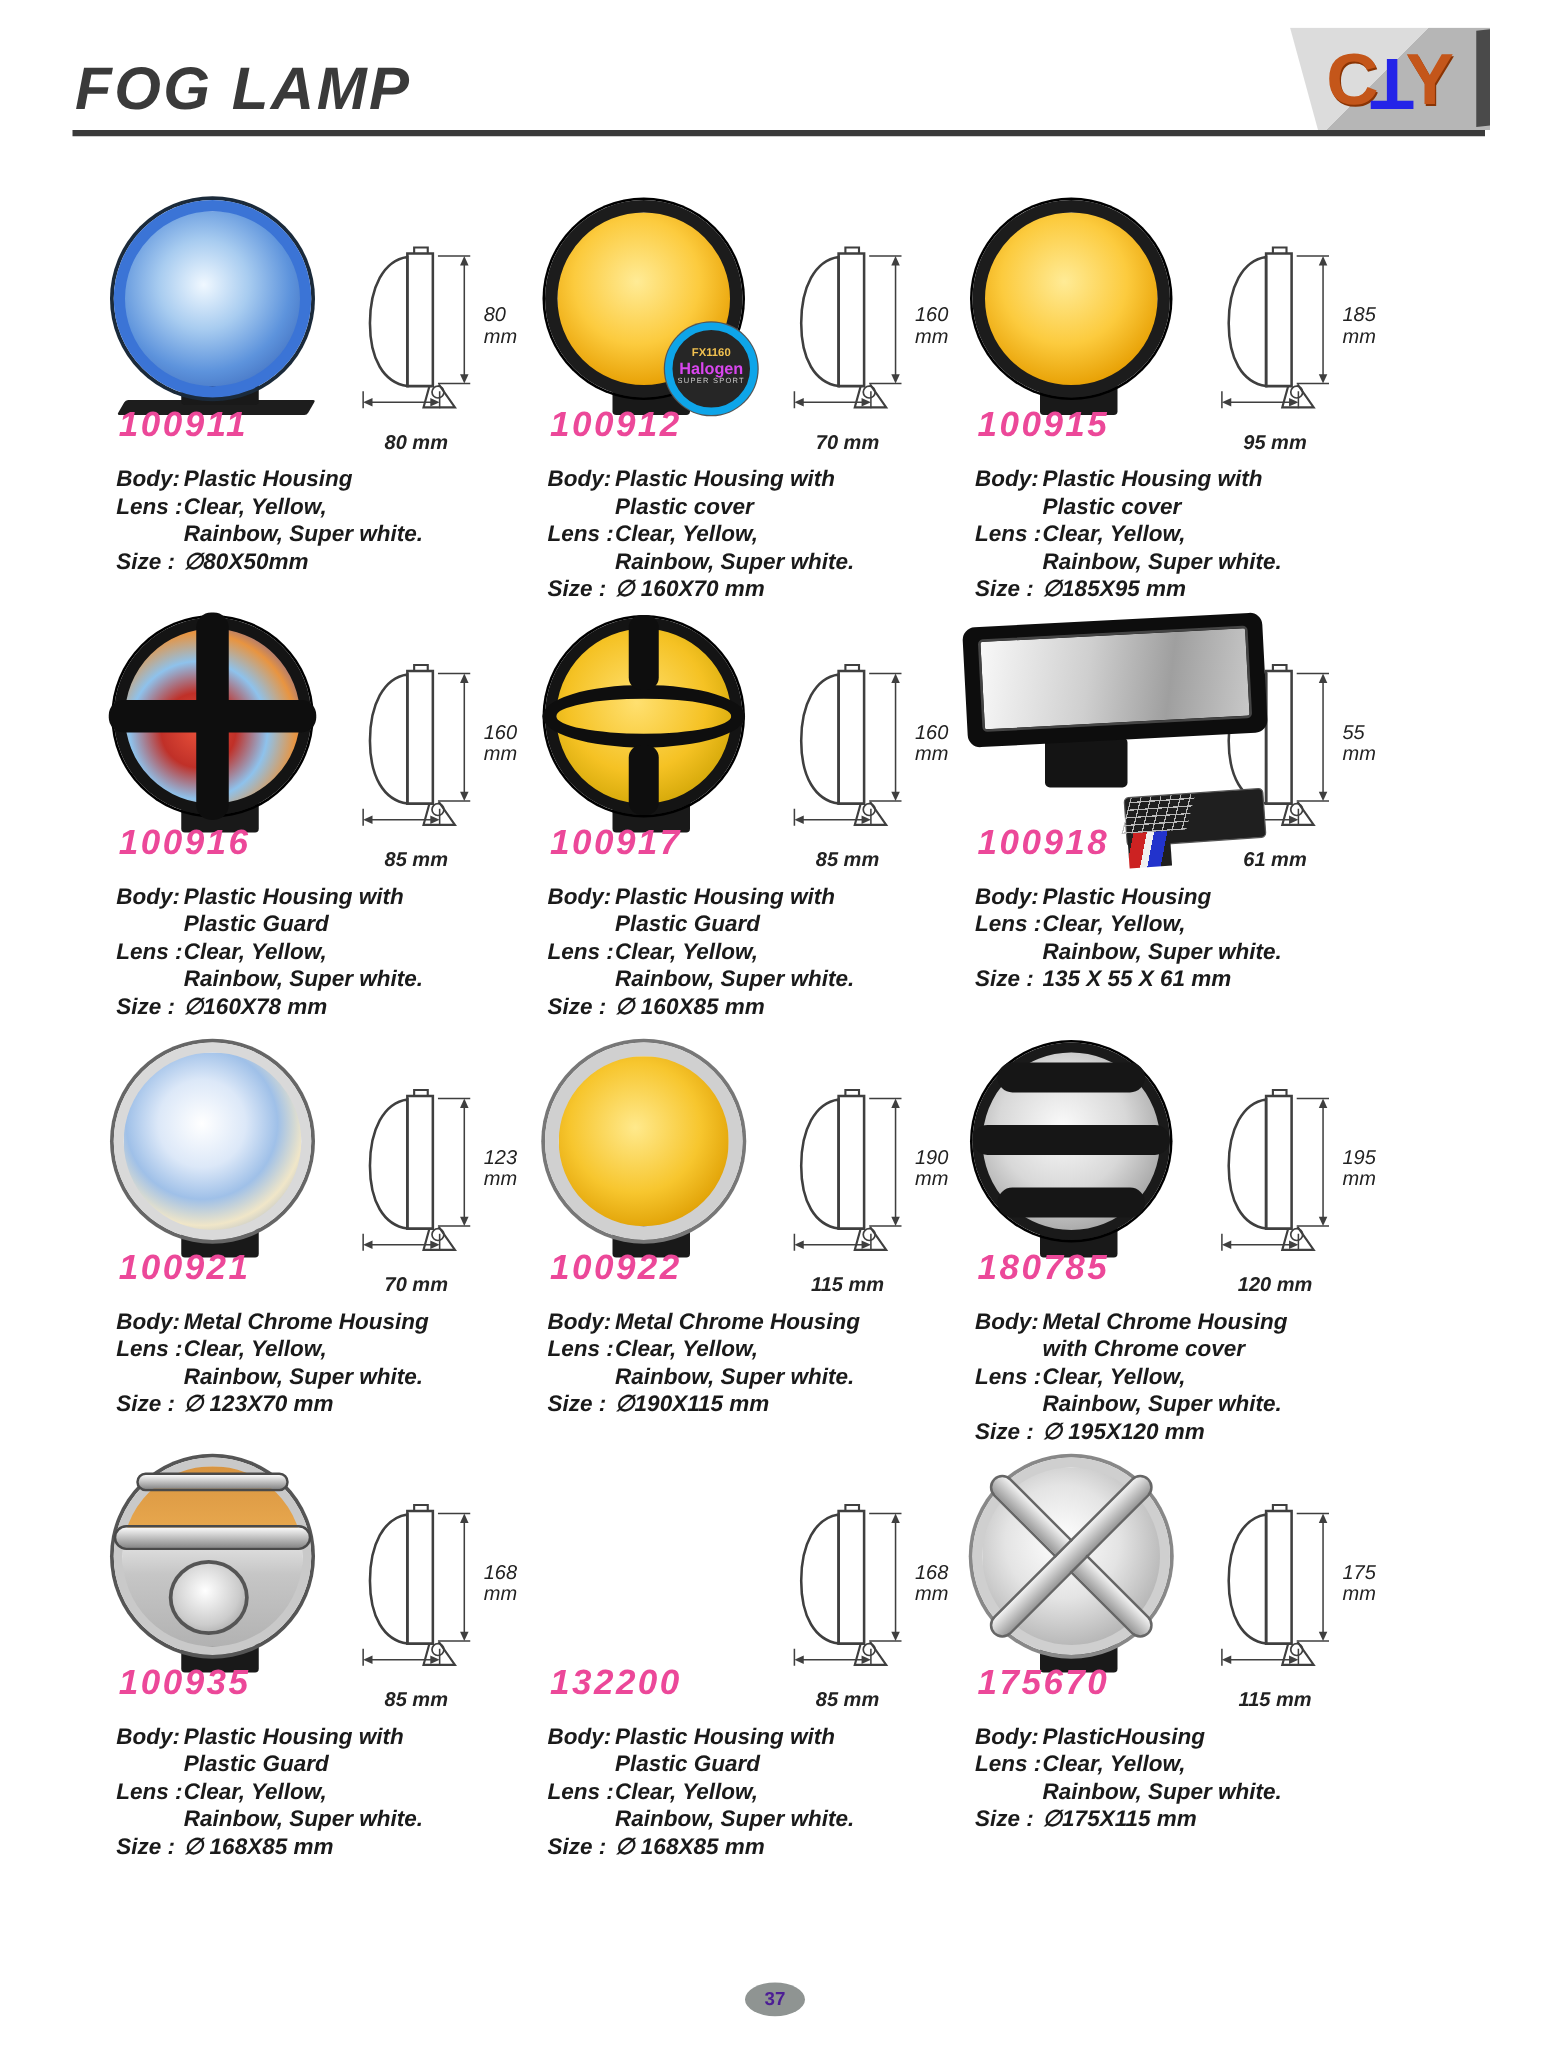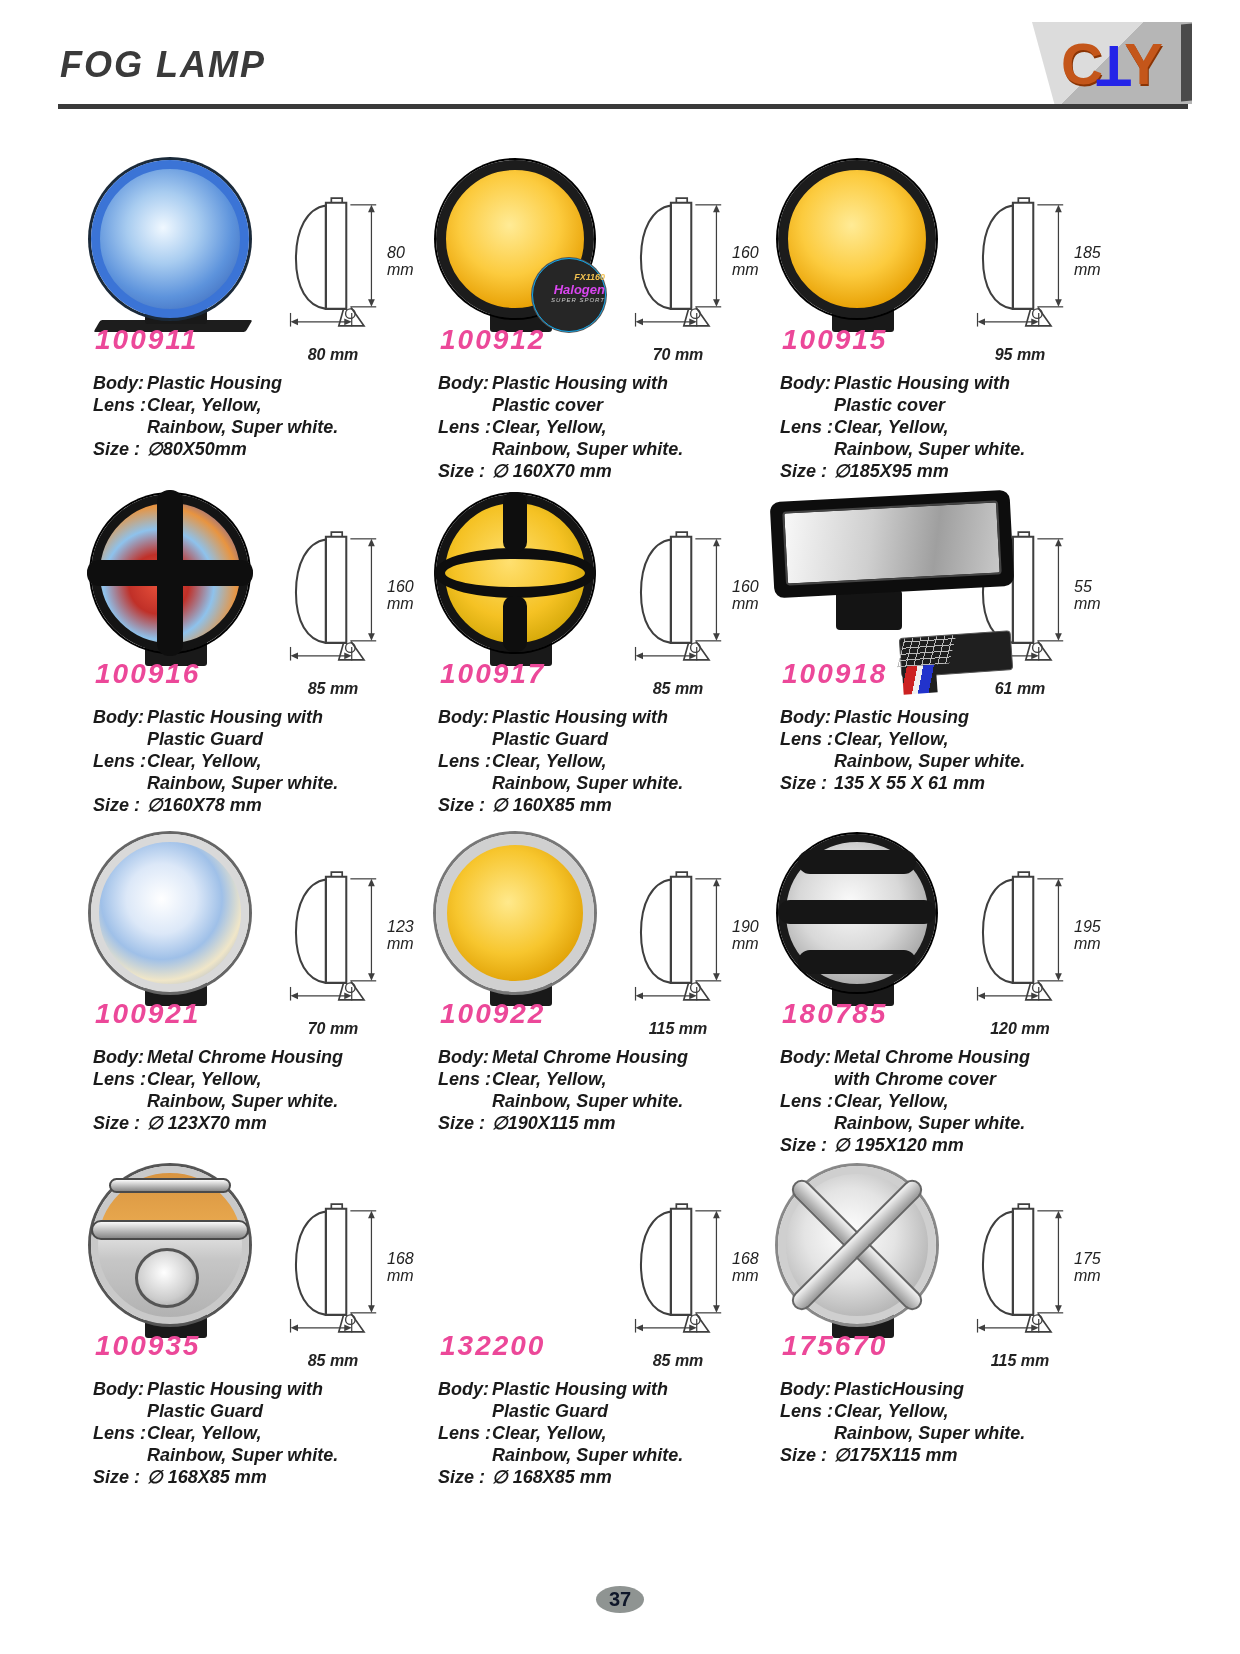--- a/index.html
+++ b/index.html
@@ -5,21 +5,21 @@
   * { box-sizing: border-box; margin: 0; padding: 0; }
   html,body { background:#ffffff; }
   body {
     width:1240px; height:1654px; position:relative; overflow:hidden;
     font-family:"Liberation Sans", sans-serif; color:#141414;
   }
 
   
   .page-title {
     position:absolute; left:60px; top:44px;
-    font-size:36px; font-weight:800; font-style:italic;
+    font-size:48px; font-weight:800; font-style:italic;
     letter-spacing:2px; color:#3a3a3a;
   }
   .header-rule {
     position:absolute; left:58px; top:104px; width:1130px; height:5px;
     background:#3a3a3a;
   }
   .logo { position:absolute; left:1032px; top:22px; width:160px; height:82px; }
   .logo-bg {
     position:absolute; inset:0;
     clip-path:polygon(0 0, 100% 0, 100% 100%, 14% 100%);
@@ -50,22 +50,22 @@
   
   .c911 .ring { border:9px solid #3b74d6; box-shadow:0 0 0 3px #1b2a3a;
     background:radial-gradient(circle at 45% 42%, #f0f8ff, #a8ccf0 32%, #5d93dc 62%, #2c53a8); }
   .c911 .bracket { top:136px; }
   .c911 .base { left:12px; top:162px; width:152px; height:12px; background:#1d1d1d; transform:skewX(-30deg); border-radius:2px; }
 
   .c912 .ring, .c915 .ring { border:10px solid #1c1c1c; box-shadow:0 0 0 2px #000;
     background:radial-gradient(circle at 46% 40%, #ffeb96, #fccb3e 45%, #e69d00 78%, #b36f00); }
   .badge {
     left:102px; top:100px; width:74px; height:74px; border-radius:50%;
-    background:#262626; border:1px solid #0ea5e9; box-shadow:0 0 0 1px #555;
-    z-index:3; text-align:right; font-style:italic;
+    background:#262626; border:6px solid #0ea5e9; box-shadow:0 0 0 1px #555;
+    z-index:3; text-align:center; 
   }
   .badge .b1 { margin-top:13px; font-size:9px; font-weight:bold; color:#f0c050; }
   .badge .b2 { font-size:13px; font-weight:bold; color:#d946ef; }
   .badge .b3 { font-size:6px; color:#cccccc; letter-spacing:1px; }
 
   .c916 .ring { border:9px solid #141414; box-shadow:0 0 0 2px #000;
     background:radial-gradient(circle at 42% 58%, #e8503a, #c03028 26%, #8ec2ec 48%, #e89440 68%, #5050c0 88%, #303070); }
   .gv { left:72px; top:-2px; width:26px; height:166px; background:#0e0e0e; border-radius:12px; z-index:2; }
   .gh { left:2px; top:68px; width:166px; height:26px; background:#0e0e0e; border-radius:12px; z-index:2; }
 
@@ -133,21 +133,21 @@
     font-size:28px; font-weight:800; font-style:italic; letter-spacing:2px; color:#ec4899;
   }
   .specs { position:absolute; left:8px; top:214px; width:335px;
     font-style:italic; font-size:18px; font-weight:bold; color:#1a1a1a; line-height:22px; }
   .lbl { display:inline-block; width:54px; }
   .ind { padding-left:54px; }
 
   
   .pagebadge { position:absolute; left:596px; top:1586px; width:48px; height:27px;
     background:#8f9492; border-radius:50%; display:flex; align-items:center; justify-content:center; }
-  .pagebadge span { color:#0f172a; font-size:20px; font-weight:bold; }
+  .pagebadge span { color:#4c1d95; font-size:15px; font-weight:bold; }
 
   .defs { position:absolute; width:0; height:0; }
 </style>
 </head>
 <body>
 
 <svg class="defs" aria-hidden="true">
   <defs>
     <g id="sideview" fill="none" stroke="#3f3f3f" stroke-width="3">
       <path d="M66,14 C38,18 22,50 22,92 C22,134 38,162 66,166 Z"></path>

